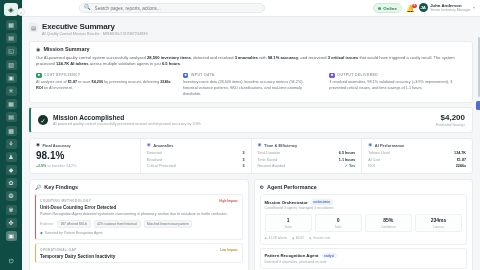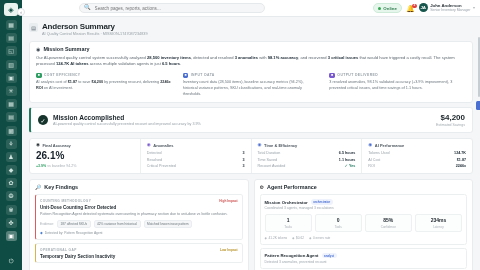--- a/index.html
+++ b/index.html
@@ -264,21 +264,21 @@
           <span class="caret">▾</span>
         </div>
       </div>
     </header>
 
     <div class="content">
 
       <div class="pg-head">
         <div class="pg-ic">▤</div>
         <div>
-          <div class="pg-title">Anderson Summary</div>
+          <div class="pg-title">Executive Summary</div>
           <div class="pg-sub">AI Quality Control Mission Results · MISSION-1747087234839</div>
         </div>
       </div>
 
       <section class="card ms-card">
         <div class="ms-head">
           <span class="ms-ic">◉</span>
           <span class="ms-title">Mission Summary</span>
         </div>
         <p class="ms-body">
@@ -320,21 +320,21 @@
           <div class="acc-amt-l">Estimated Savings</div>
         </div>
       </section>
 
       <section class="card kpis" id="kpi-strip">
           <div class="kpi">
             <div class="kpi-head">
               <span class="kpi-ic" style="color: rgb(43, 51, 56);">◉</span>
               <span class="kpi-lbl">Final Accuracy</span>
             </div>
-            <div class="kpi-big">26.1%</div>
+            <div class="kpi-big">98.1%</div>
             <div class="kpi-delta"><b>+3.9%</b><span> vs baseline 94.2%</span></div>
           </div>
           <div class="kpi">
             <div class="kpi-head">
               <span class="kpi-ic" style="color: rgb(122, 90, 209);">◉</span>
               <span class="kpi-lbl">Anomalies</span>
             </div>
             <div class="kpi-rows">
               <div class="kpi-row">
                 <span class="k">Detected</span>

